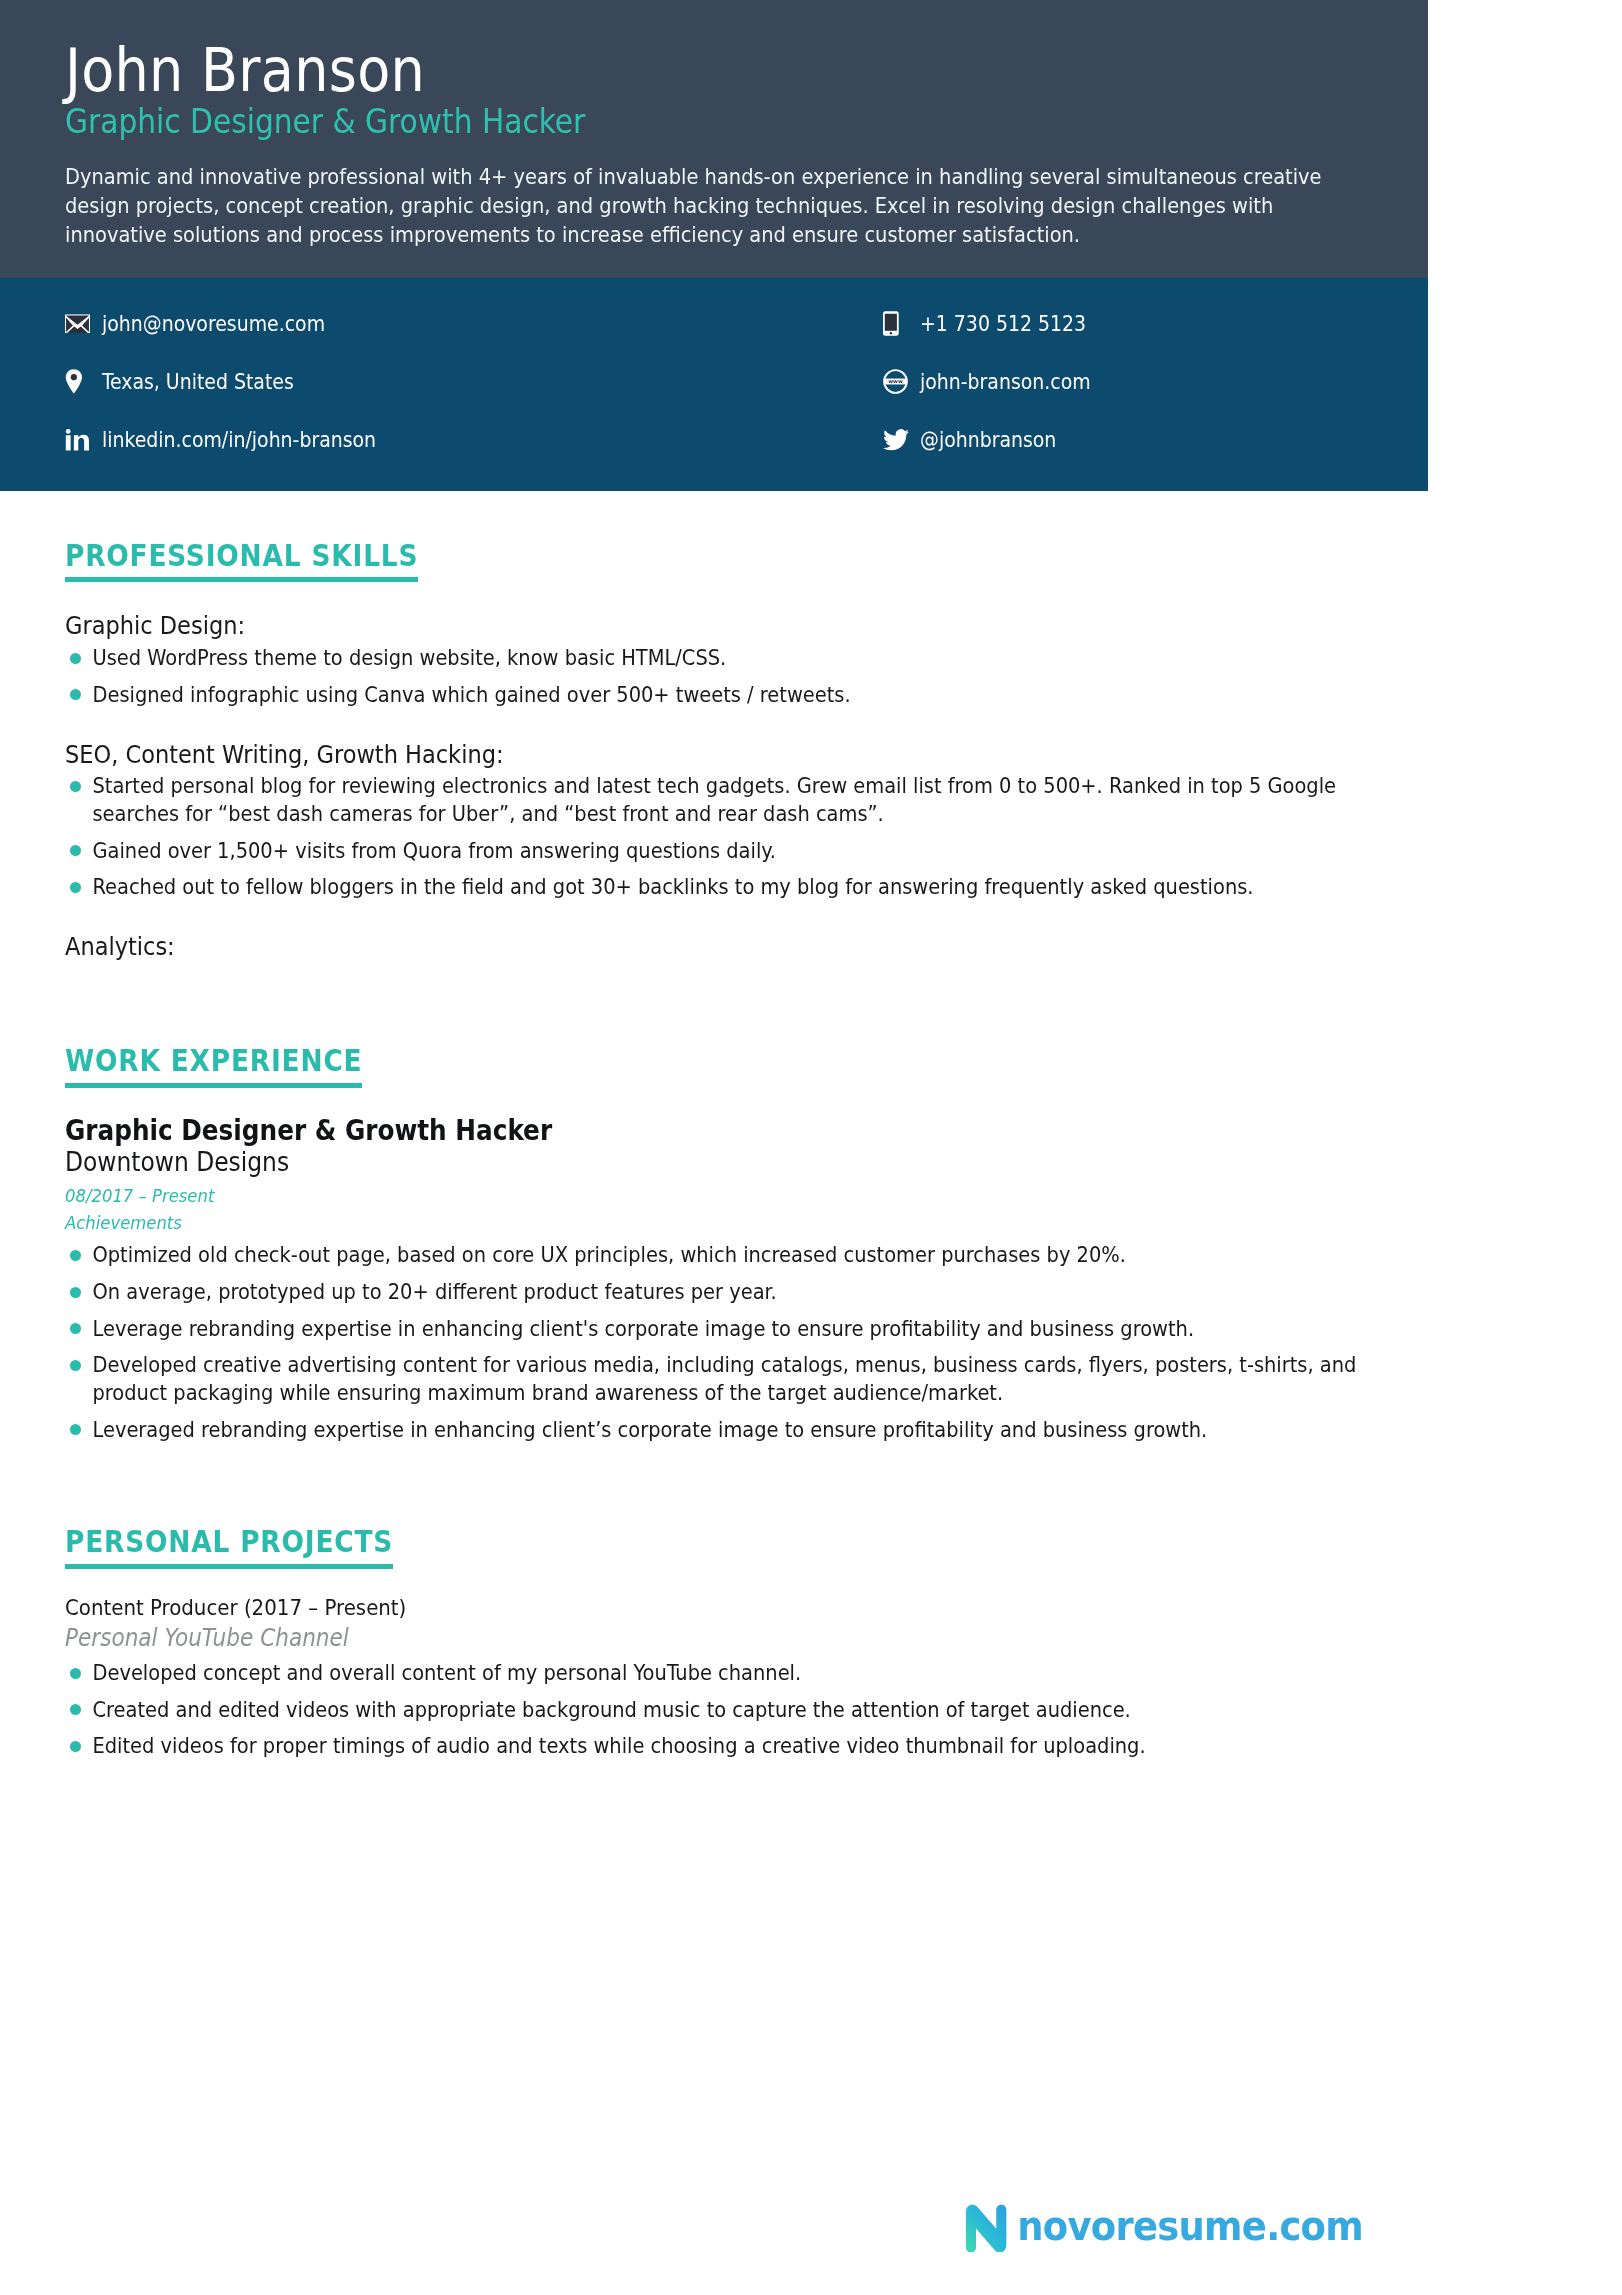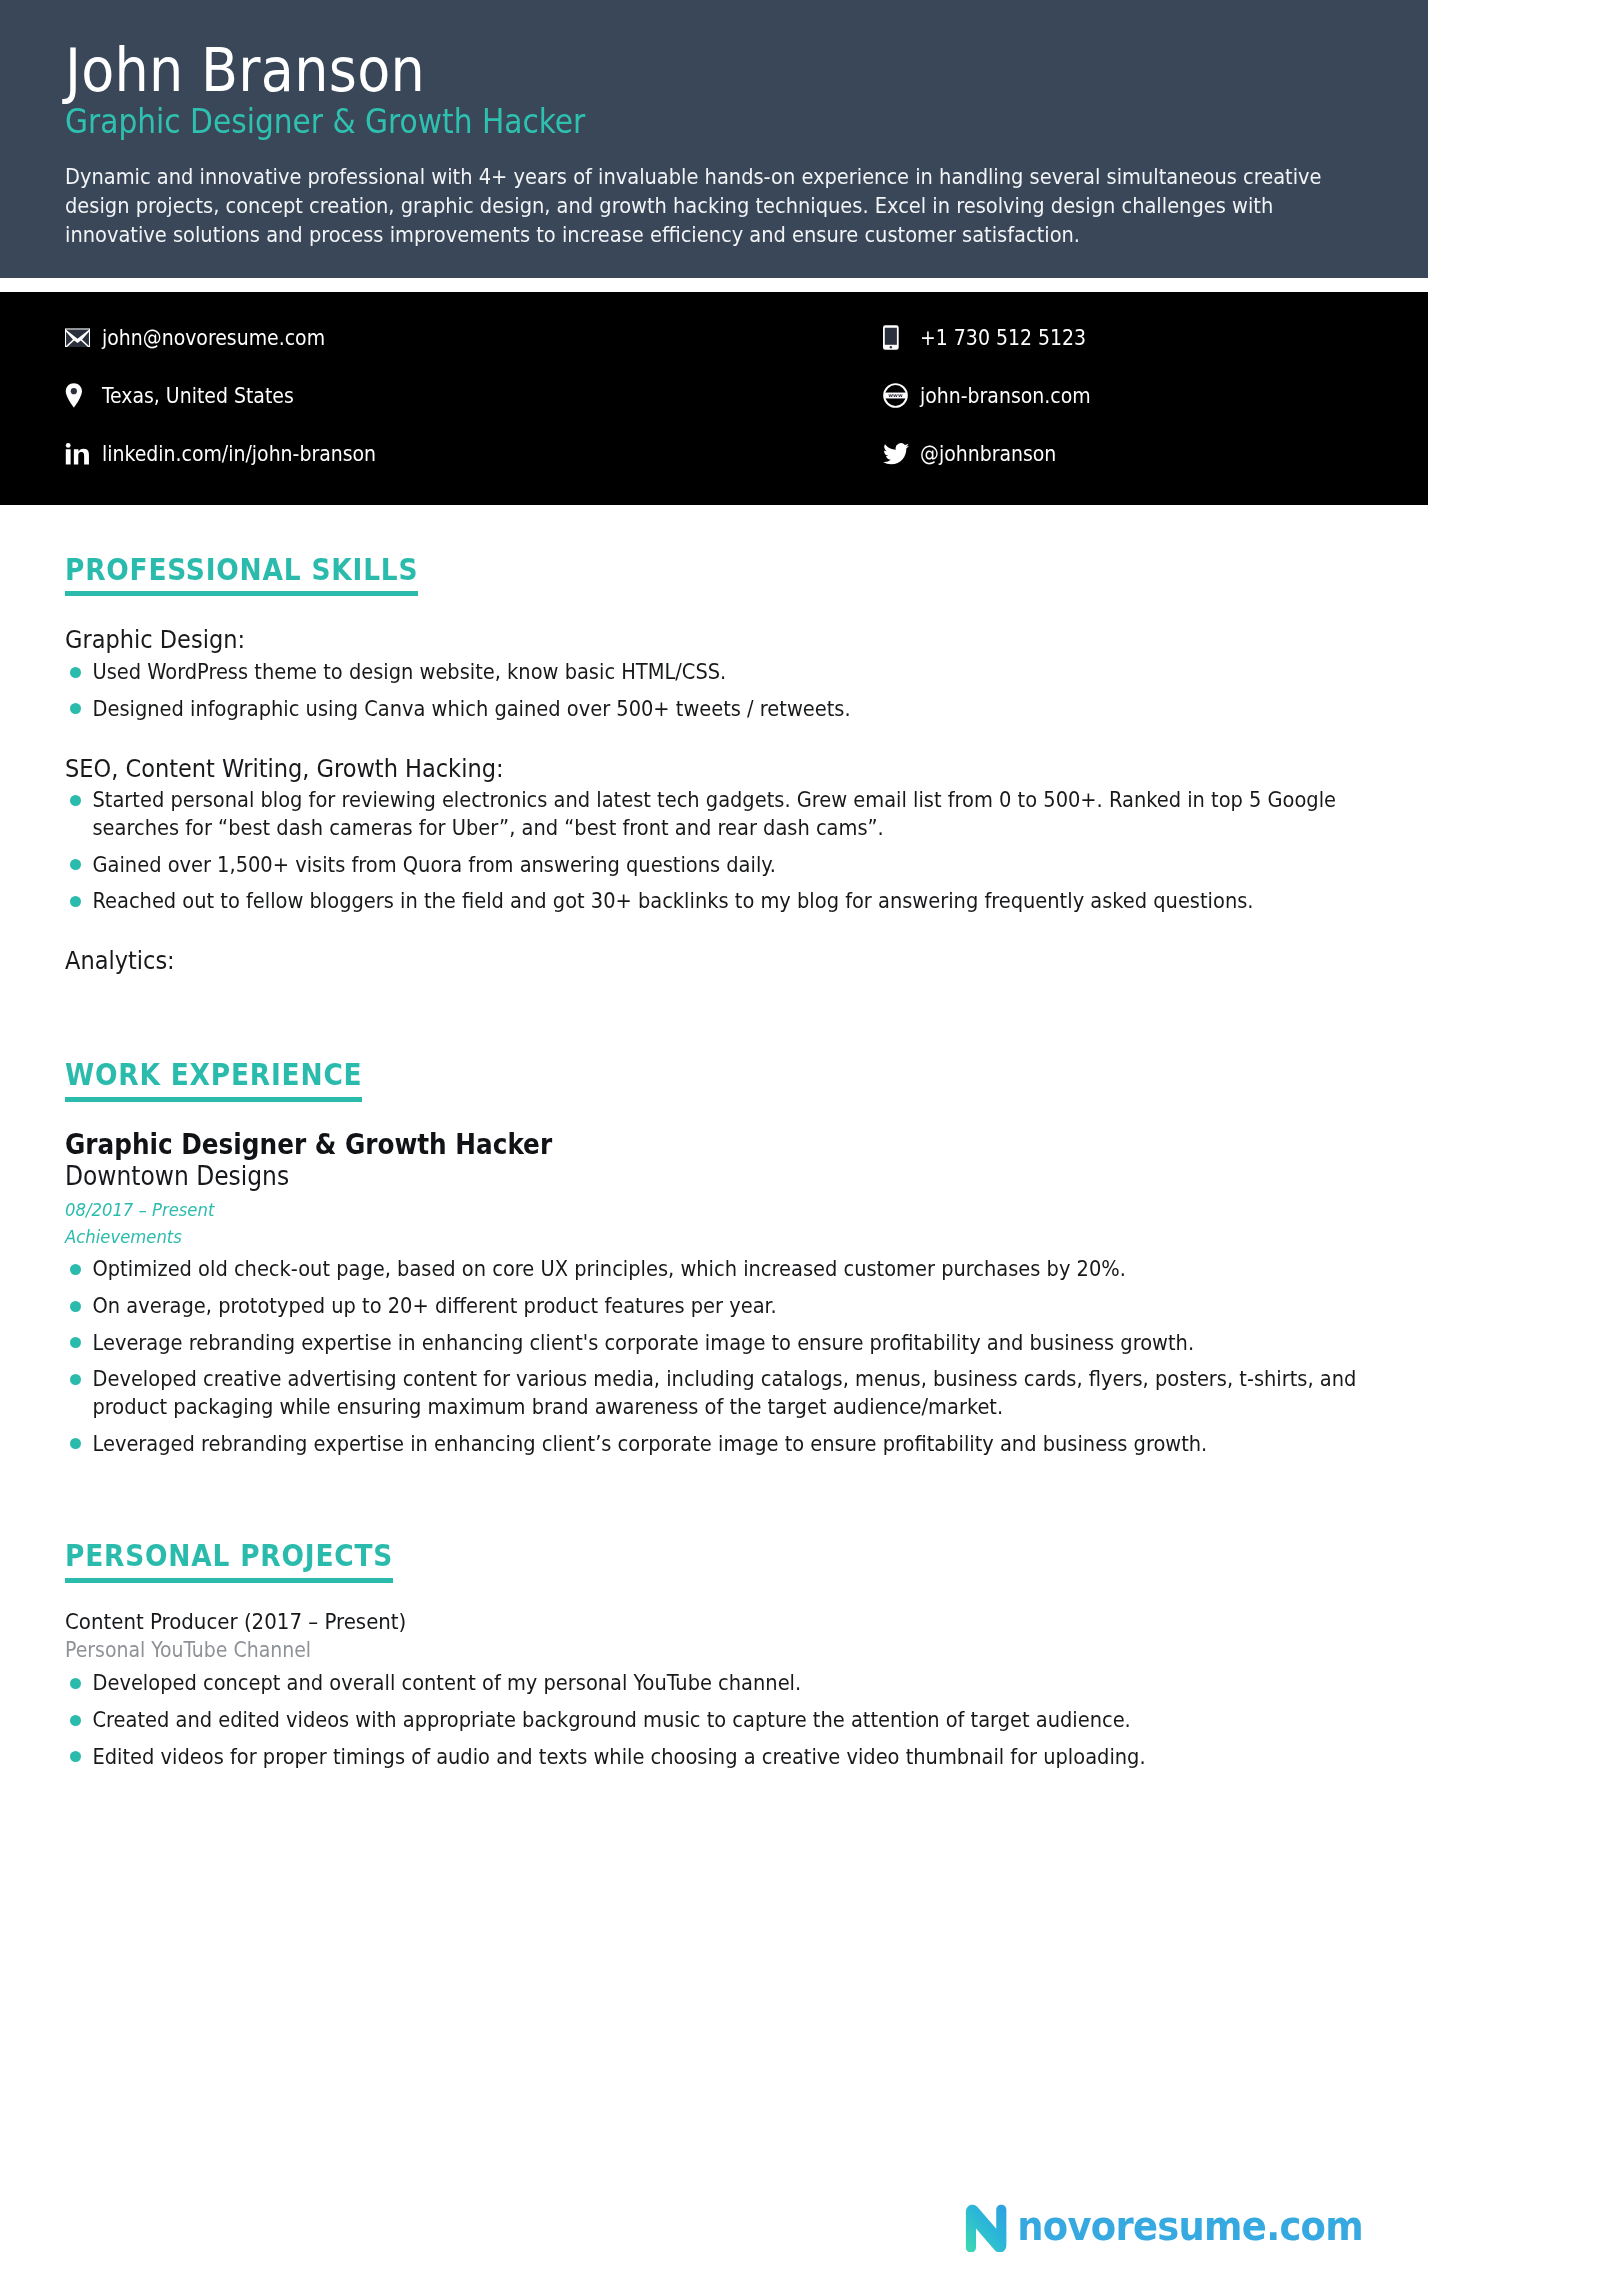--- a/index.html
+++ b/index.html
@@ -21,21 +21,21 @@
   .title {
     font-size:33px; color:#2fc1b0; font-weight:400;
     line-height:1.15; margin:0 0 22px 0;
   }
   .summary {
     font-size:21.6px; color:#f2f4f6; line-height:1.34;
     max-width:1476px; font-weight:400;
   }
 
   
-  .contact { background:#000000; padding:17px 65px 22px 65px;margin-top:14px; }
+  .contact { background:#0c4a6e; padding:17px 65px 22px 65px; }
   .contact-grid {
     display:grid;
     grid-template-columns:818px 1fr;
     row-gap:0px;
   }
   .citem {
     display:flex; align-items:center;
     height:58px;
     color:#ffffff; font-size:21px;
   }
@@ -100,21 +100,21 @@
   .job-ach {
     font-size:18.3px; font-style:italic; color:#2bbbad;
     margin:0 0 7.9px 0; line-height:1.2;
   }
 
   .proj-title {
     font-size:22px; color:#16181c; font-weight:400;
     line-height:1.2; margin:0 0 2.6px 0;
   }
   .proj-sub {
-    font-size:21px; color:#8e9296;
+    font-size:24px; font-style:italic; color:#8e9296;
     margin:0 0 6.5px 0; line-height:1.2;
   }
 
   
   .footer {
     position:absolute; right:65px; bottom:41px;
     display:flex; align-items:center; gap:5px;
   }
   .logo-text {
     font-size:41px; font-weight:700; color:#36a9e1;

